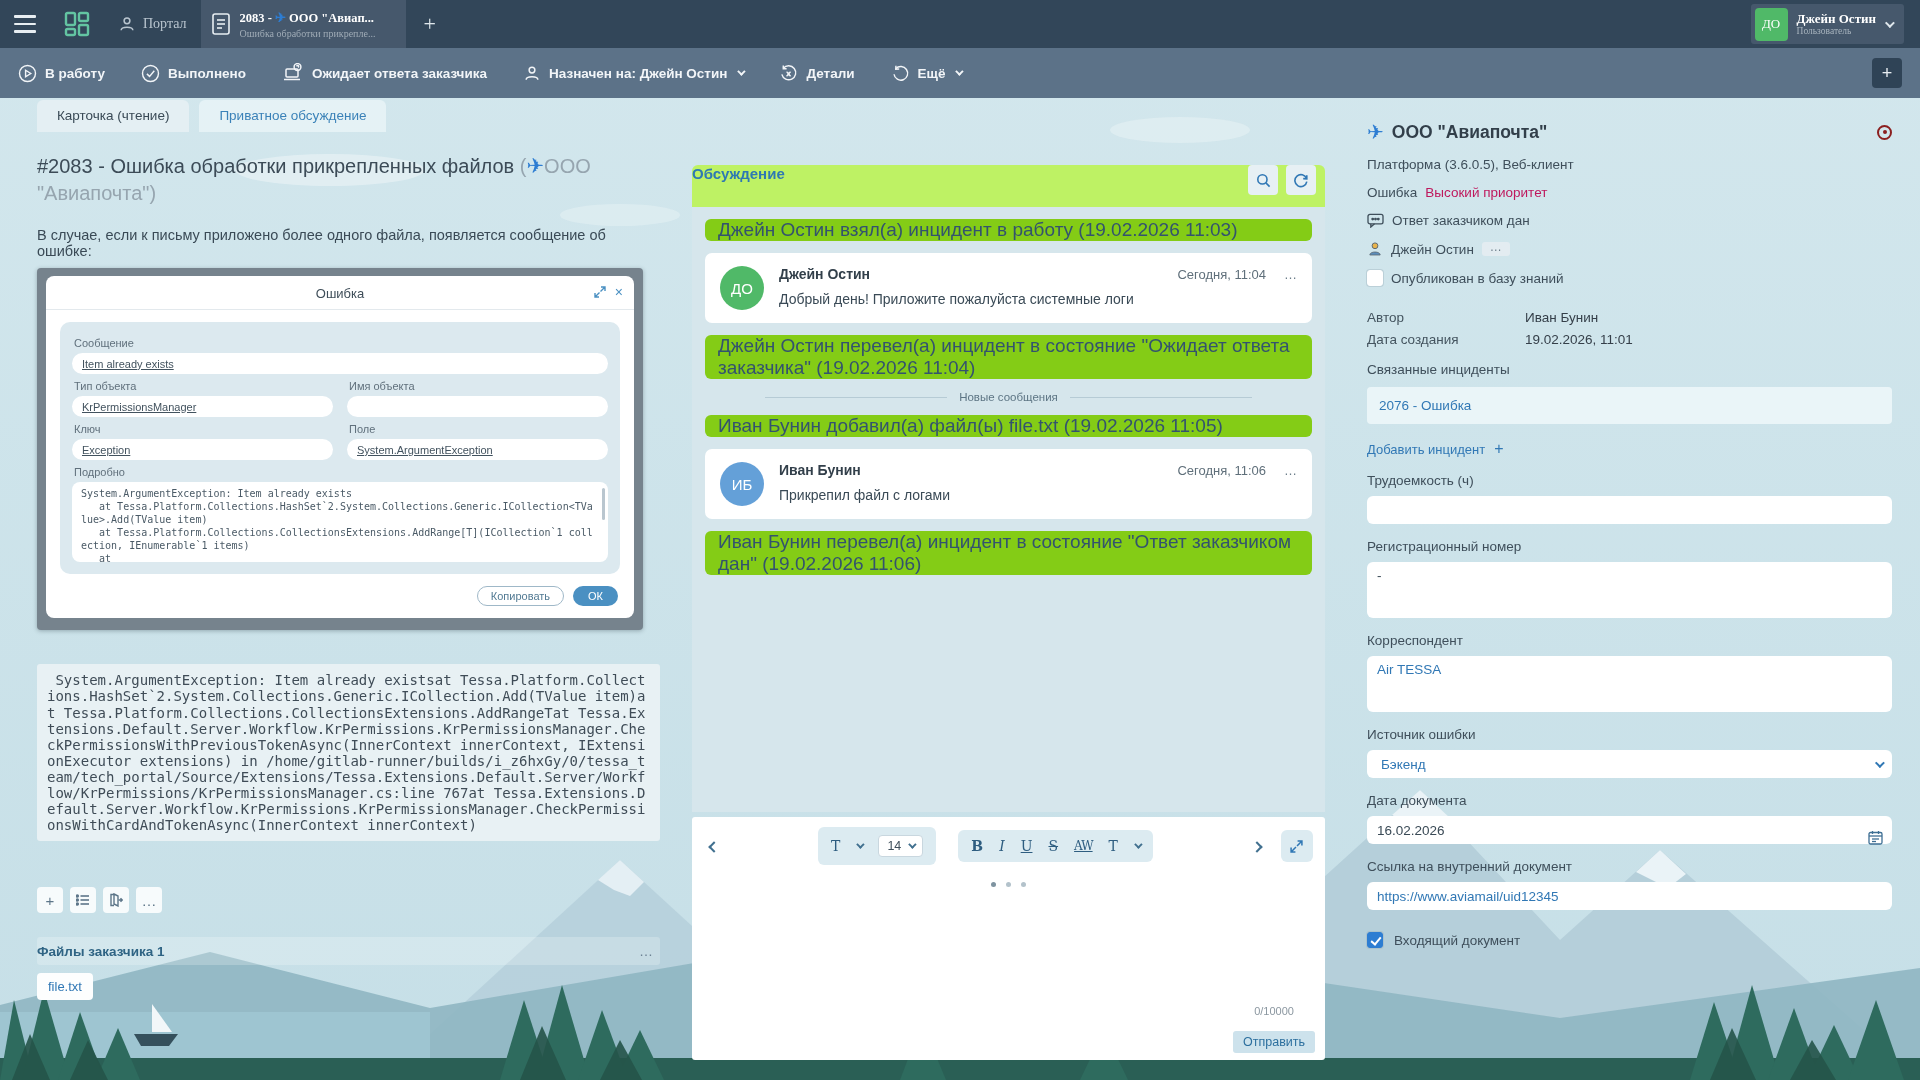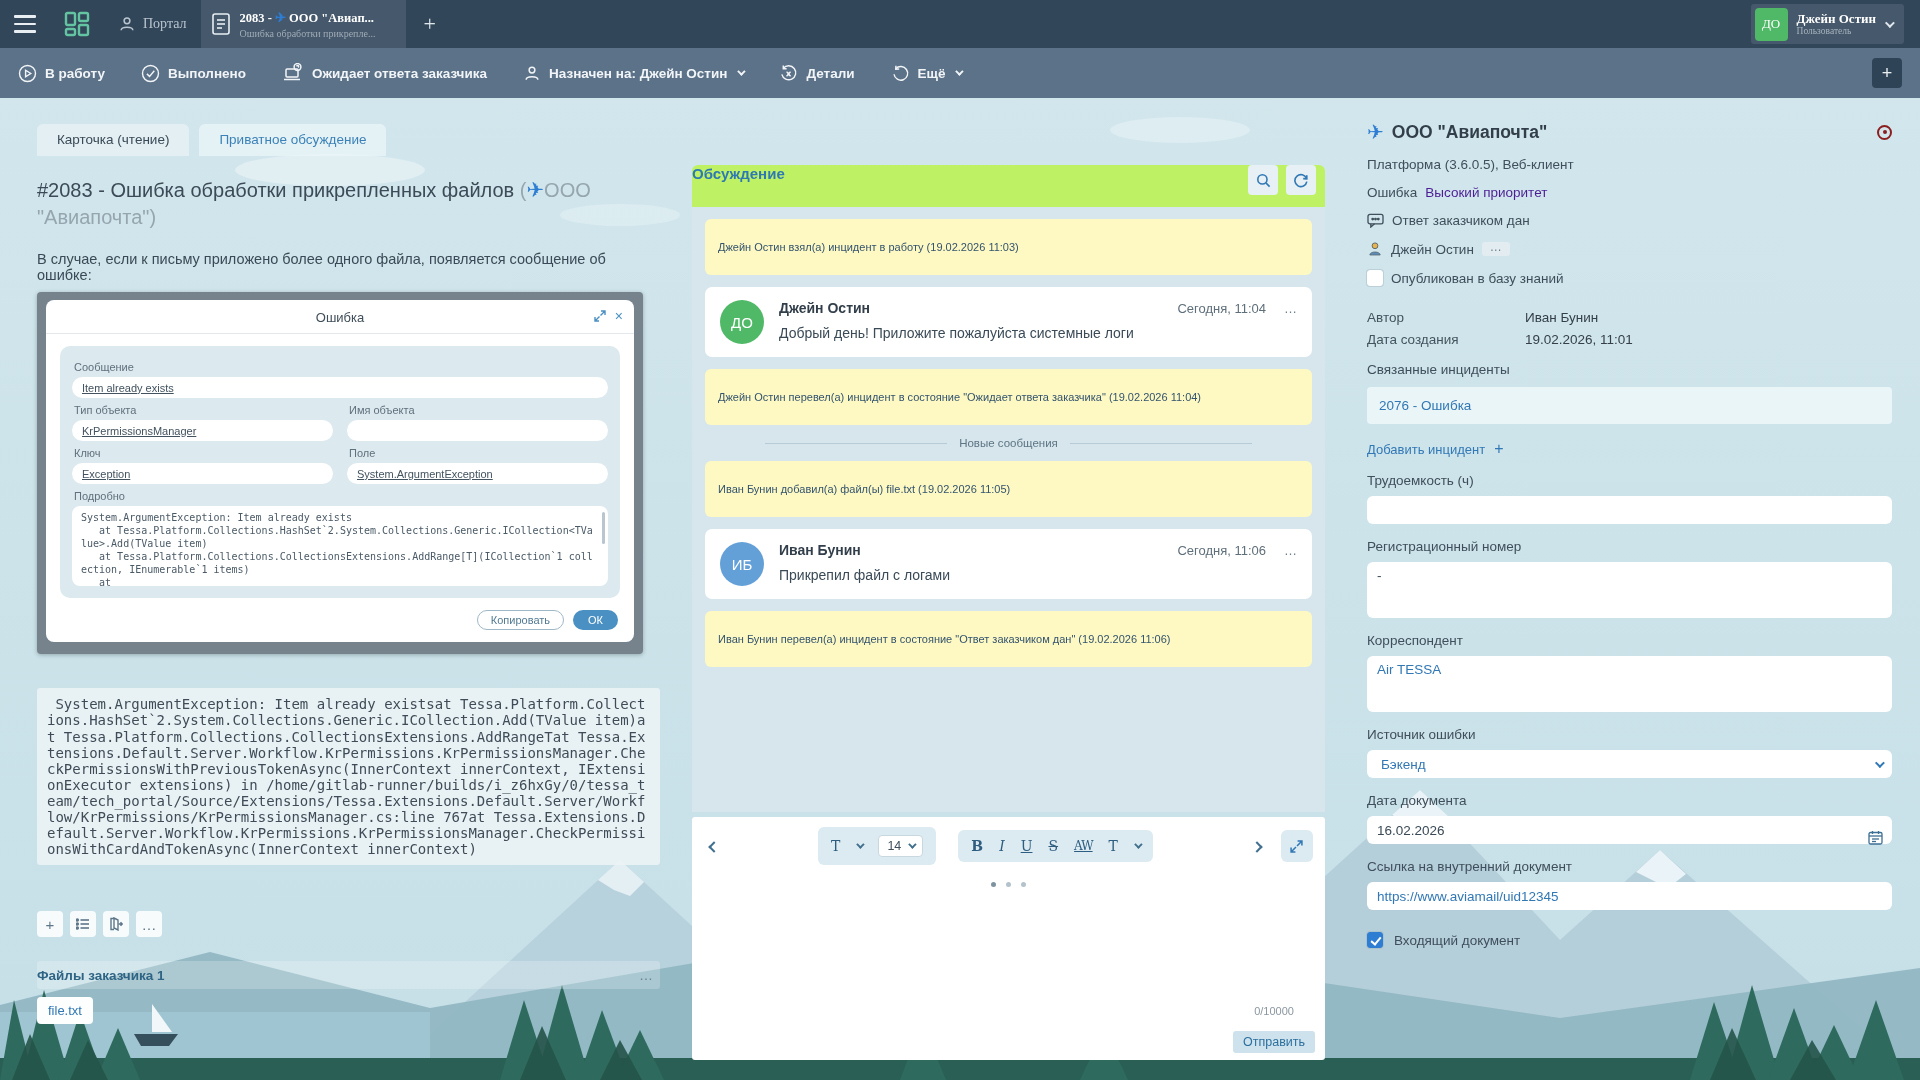--- a/index.html
+++ b/index.html
@@ -29,21 +29,21 @@
   .plane { color:#2d7dd2; font-size:1.05em; }
 
   
   .actionbar { position:relative; z-index:5; height:50px; background:#5c7288; display:flex; align-items:center; gap:36px; padding:0 18px; color:#f2f5f8; }
   .act { display:flex; align-items:center; gap:8px; font-size:13.5px; font-weight:bold; cursor:pointer; }
   .act svg { stroke:#f2f5f8; }
   .act .chev { width:6px; height:6px; margin-left:2px; }
   .add-card-btn { margin-left:auto; width:30px; height:30px; background:#2f4356; border-radius:4px; color:#e8eef2; font-size:18px; display:flex; align-items:center; justify-content:center; cursor:pointer; }
 
   
-  .col-left  { position:absolute; z-index:3; left:37px;  top:124px; width:623px; }
+  .col-left  { position:absolute; z-index:3; left:37px;  top:100px; width:623px; }
   .col-mid   { position:absolute; z-index:3; left:692px; top:165px; width:633px; }
   .col-right { position:absolute; z-index:3; left:1367px; top:120px; width:525px; }
 
   
   .card-tabs { display:flex; gap:10px; }
   .ctab { border-radius:6px 6px 0 0; padding:8px 20px 9px; font-size:13.5px; }
   .ctab.active { background:#e4eff3; color:#3a4a56; }
   .ctab.inactive { background:rgba(235,245,248,.75); color:#3b82b8; }
 
   .card-title { margin-top:20px; font-size:20px; color:#3c4b57; line-height:1.35; }
@@ -76,21 +76,21 @@
   .files-head { margin-top:24px; display:flex; align-items:center; background:rgba(255,255,255,.22); padding:6px 6px 6px 0; border-radius:3px; }
   .files-title { font-size:13.5px; font-weight:bold; color:#2f6484; flex:1; }
   .dots-btn { color:#6c8193; font-size:14px; letter-spacing:1px; cursor:pointer; }
   .file-chip { margin-top:8px; display:inline-block; background:#fdfefe; border-radius:4px; padding:6px 11px; color:#3178b5; font-size:13px; cursor:pointer; }
 
   
   .disc-head { height:42px; background:#bef264; border-radius:6px 6px 0 0; display:flex; align-items:flex-start; padding:0 9px 0 0; }
   .disc-title { flex:1; color:#2e79b3; font-weight:bold; font-size:15px; }
   .icon-chip { width:30px; height:30px; background:#e7f0f4; border-radius:4px; color:#3178b5; display:flex; align-items:center; justify-content:center; margin-left:8px; cursor:pointer; }
   .disc-list { background:#d6e6ec; height:605px; padding:12px 13px; display:flex; flex-direction:column; gap:12px; overflow:hidden; }
-  .sys { background:#fef9c3; border-radius:6px; padding:22px 13px; font-size:11px; color:#33536e; }
+  .sys { background:#84cc16; border-radius:6px; padding:0 13px; font-size:19px; color:#33536e; }
   .msg { background:#fff; border-radius:7px; padding:13px 15px; display:flex; gap:15px; }
   .av { width:44px; height:44px; border-radius:50%; color:#fff; font-size:15px; display:flex; align-items:center; justify-content:center; flex:0 0 auto; }
   .av.green { background:#50b968; } .av.blue { background:#64a0d8; }
   .msg-body { flex:1; }
   .msg-top { display:flex; align-items:baseline; }
   .msg-author { flex:1; font-weight:bold; font-size:14px; color:#323f4a; }
   .msg-time { font-size:13px; color:#5f6f7a; }
   .msg-dots { margin-left:18px; color:#6c7e8a; font-size:13px; cursor:pointer; }
   .msg-text { margin-top:9px; font-size:14px; color:#3a4a56; }
   .divider { display:flex; align-items:center; gap:12px; color:#5d7584; font-size:11.5px; padding:0 60px; }
@@ -117,21 +117,21 @@
   .counter { font-size:11px; color:#8b97a0; }
   .send-btn { background:#cde2ec; border:none; border-radius:3px; color:#2c6f9e; font-size:12.5px; padding:4px 10px; cursor:pointer; }
 
   
   .rp-head { display:flex; align-items:center; gap:8px; }
   .rp-title { font-size:17.5px; font-weight:bold; color:#323f4a; flex:1; }
   .rp-head .plane { font-size:20px; }
   .alert-ic { width:15px; height:15px; border:2px solid #8b1f1f; border-radius:50%; position:relative; }
   .alert-ic::after { content:""; position:absolute; left:3.5px; top:3.5px; width:4px; height:4px; border-radius:50%; background:#8b1f1f; }
   .rp-line { margin-top:13px; font-size:13.5px; color:#3f4f5b; display:flex; align-items:center; gap:8px; }
-  .prio { color:#4c1d95; }
+  .prio { color:#be185d; }
   .more-chip { background:#e3ecf1; border-radius:3px; padding:1px 8px 5px; color:#6c7e8a; font-size:12px; line-height:8px; cursor:pointer; }
   .cbx { width:16px; height:16px; border-radius:3px; background:#fff; border:1px solid #fff; box-shadow:0 0 0 1px rgba(150,170,180,.35); flex:0 0 auto; }
   .cbx.checked { background:#2d7dd2; border-color:#2d7dd2; position:relative; }
   .cbx.checked::after { content:""; position:absolute; left:4.5px; top:1.5px; width:4px; height:8px; border-right:2px solid #fff; border-bottom:2px solid #fff; transform:rotate(40deg); }
   .kv { margin-top:24px; display:grid; grid-template-columns:158px 1fr; row-gap:7px; font-size:13.5px; }
   .kv .k { color:#44545f; } .kv .v { color:#353f49; }
   .rp-label { margin-top:15px; font-size:13.5px; color:#3f4f5b; }
   .linked-chip { margin-top:10px; background:rgba(237,246,249,.92); border-radius:4px; padding:11px 12px; color:#3178b5; font-size:13.5px; cursor:pointer; }
   .add-link { margin-top:16px; color:#3178b5; font-size:13px; display:flex; gap:9px; align-items:center; cursor:pointer; }
   .add-link .pl { font-size:16px; }

